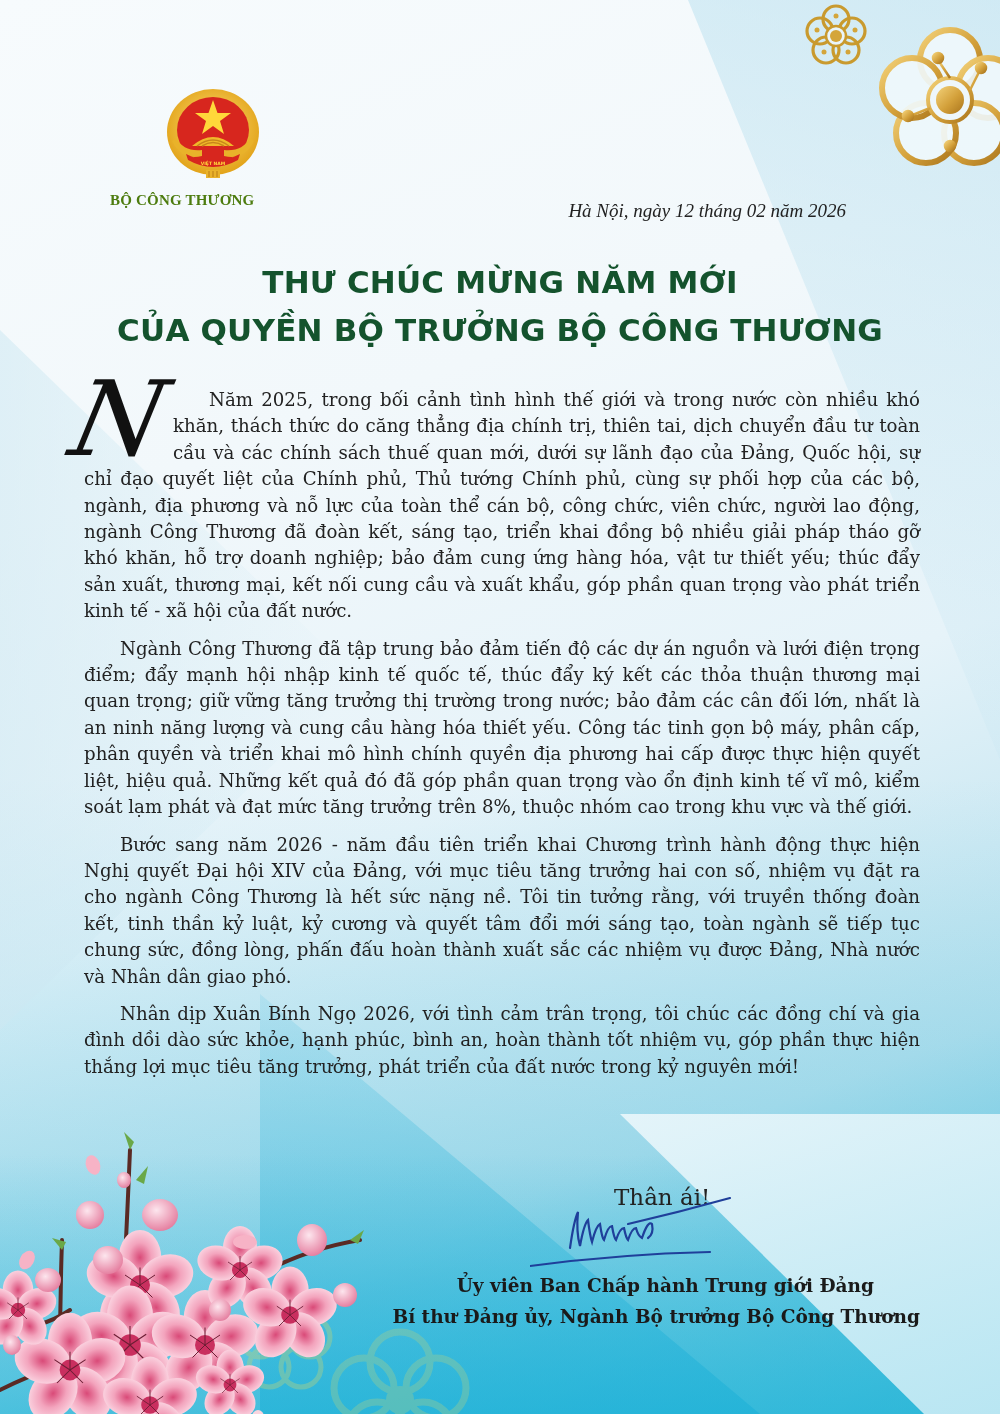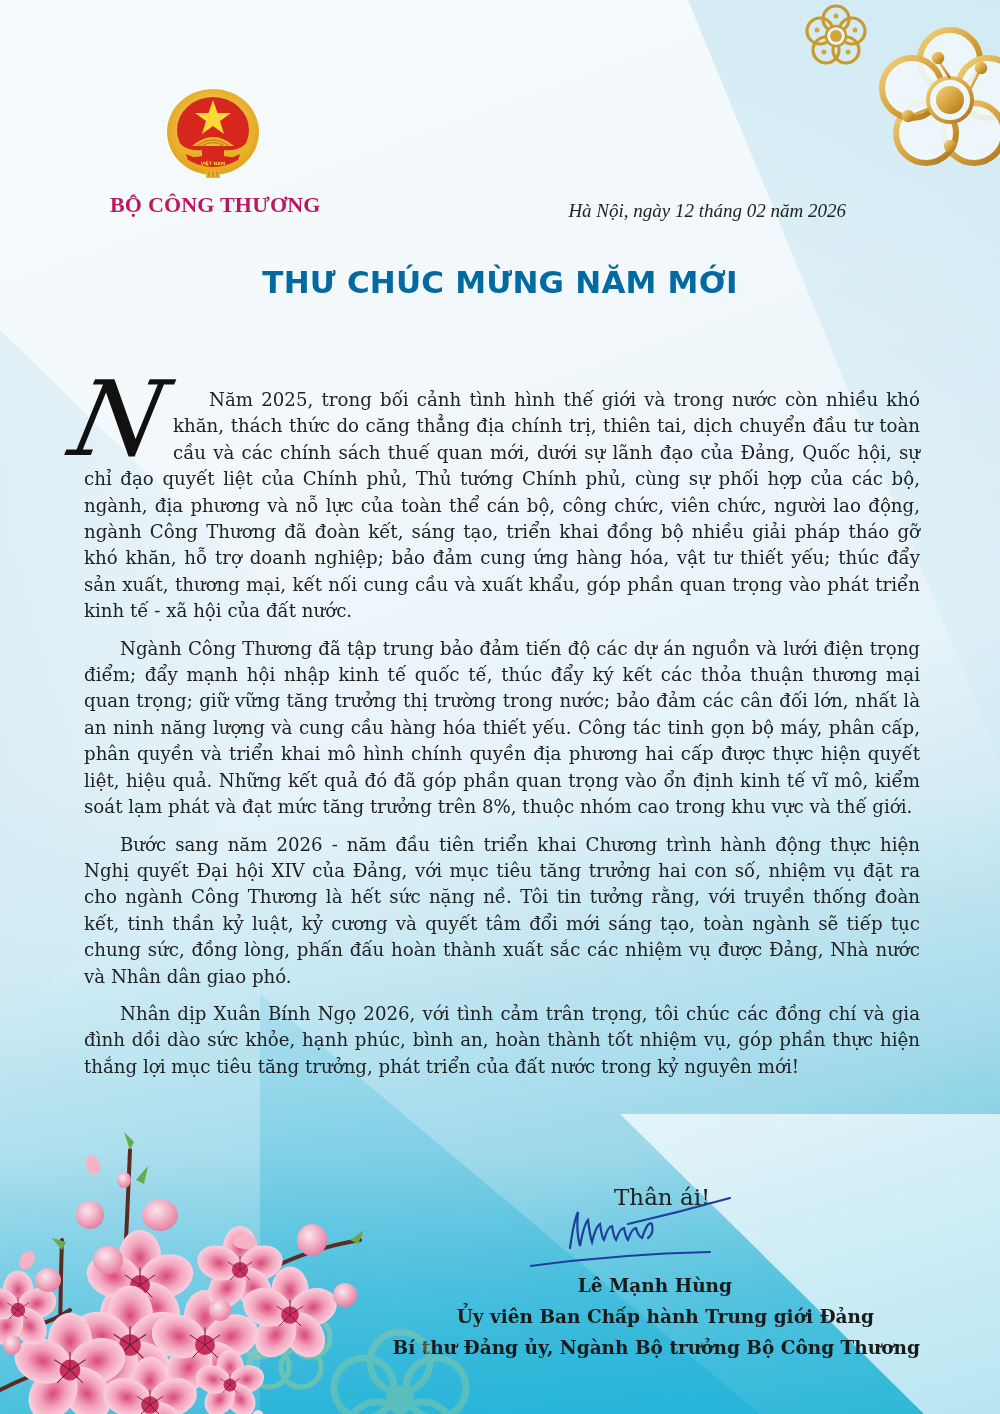--- a/index.html
+++ b/index.html
@@ -15,26 +15,26 @@
       linear-gradient(160deg, #f7fbfd 0%, #f2f8fb 30%, #e6f3f9 55%, #b9e1ee 78%, #4cc0dd 100%);
   }
   .facet { position: absolute; pointer-events: none; }
   .facet.f1 { right: 0; top: 0; width: 520px; height: 760px; background: linear-gradient(200deg, rgba(180,222,238,0.55), rgba(255,255,255,0)); clip-path: polygon(40% 0, 100% 0, 100% 100%); }
   .facet.f2 { left: 0; top: 330px; width: 360px; height: 700px; background: linear-gradient(90deg, rgba(205,232,242,0.55), rgba(255,255,255,0)); clip-path: polygon(0 0, 100% 50%, 0 100%); }
   .facet.f3 { left: 260px; bottom: 0; width: 500px; height: 420px; background: linear-gradient(180deg, rgba(120,205,230,0.25), rgba(25,175,215,0.55)); clip-path: polygon(0 0, 100% 100%, 0 100%); }
   .facet.f4 { right: 0; bottom: 0; width: 380px; height: 300px; background: linear-gradient(160deg, rgba(235,247,251,0.9), rgba(200,235,245,0.9)); clip-path: polygon(0 0, 100% 0, 100% 100%, 80% 100%); }
   .facet.f5 { left: 0; bottom: 0; width: 1000px; height: 260px; background: linear-gradient(180deg, rgba(60,190,220,0), rgba(30,180,215,0.55)); }
 
   .emblem { position: absolute; left: 162px; top: 86px; width: 102px; height: 100px; }
-  .ministry { position: absolute; left: 110px; top: 192px; font-family: "Liberation Serif", serif; font-weight: bold; color: #be185d; font-size: 22px; letter-spacing: 0.2px; }
+  .ministry { position: absolute; left: 110px; top: 192px; font-family: "Liberation Serif", serif; font-weight: bold; color: #4d7c0f; font-size: 15px; letter-spacing: 0.2px; }
   .date { position: absolute; right: 154px; top: 200px; font-family: "Liberation Serif", serif; font-style: italic; font-size: 19px; color: #222; }
   .flower-big { position: absolute; left: 870px; top: 20px; width: 160px; height: 160px; }
   .flower-small { position: absolute; left: 800px; top: 0px; width: 72px; height: 72px; }
 
-  .title { position: absolute; left: 0; right: 0; top: 258px; text-align: center; color: #0369a1; font-family: "DejaVu Sans", sans-serif; font-weight: bold; font-size: 31px; line-height: 48px; letter-spacing: 0.2px; }
+  .title { position: absolute; left: 0; right: 0; top: 258px; text-align: center; color: #14532d; font-family: "DejaVu Sans", sans-serif; font-weight: bold; font-size: 31px; line-height: 48px; letter-spacing: 0.2px; }
 
   .body { position: absolute; left: 84px; width: 836px; top: 376px; color: #222; font-size: 18.2px; line-height: 26.4px; text-align: justify; }
   .body p { margin: 0 0 11px 0; text-indent: 36px; }
   .body p.first { text-indent: 0; }
   .dropcap { float: left; font-family: "DejaVu Serif", serif; font-style: italic; font-size: 104px; line-height: 82px; margin: 2px 8px -4px -10px; color: #111; transform: skewX(-12deg); }
 
   .closing { position: absolute; left: 614px; top: 1184px; font-size: 23px; color: #222; }
   .signature { position: absolute; left: 530px; top: 1190px; width: 210px; height: 80px; }
   .signer { position: absolute; left: 380px; width: 540px; top: 1270px; text-align: right; font-weight: bold; font-size: 18.5px; line-height: 31px; color: #1a1a1a; font-family: "DejaVu Serif", serif; }
   .signer div { text-align: right; }
@@ -122,20 +122,21 @@
       <circle cx="-42" cy="16" r="5"></circle>
     <line x1="0" y1="22" x2="0" y2="44"></line>
       <circle cx="0" cy="46" r="5"></circle>
     <line x1="20" y1="-10" x2="30" y2="-30"></line>
       <circle cx="31" cy="-32" r="5"></circle>
   </g>
 </svg>
 
 <div class="title">
   <div>THƯ CHÚC MỪNG NĂM MỚI</div>
+  <div>CỦA QUYỀN BỘ TRƯỞNG BỘ CÔNG THƯƠNG</div>
 </div>
 
 <div class="body">
   <p class="first">
     <span class="dropcap">N</span>
   </p>
   <p>Năm 2025, trong bối cảnh tình hình thế giới và trong nước còn nhiều khó khăn, thách thức do căng thẳng địa chính trị, thiên tai, dịch chuyển đầu tư toàn cầu và các chính sách thuế quan mới, dưới sự lãnh đạo của Đảng, Quốc hội, sự chỉ đạo quyết liệt của Chính phủ, Thủ tướng Chính phủ, cùng sự phối hợp của các bộ, ngành, địa phương và nỗ lực của toàn thể cán bộ, công chức, viên chức, người lao động, ngành Công Thương đã đoàn kết, sáng tạo, triển khai đồng bộ nhiều giải pháp tháo gỡ khó khăn, hỗ trợ doanh nghiệp; bảo đảm cung ứng hàng hóa, vật tư thiết yếu; thúc đẩy sản xuất, thương mại, kết nối cung cầu và xuất khẩu, góp phần quan trọng vào phát triển kinh tế - xã hội của đất nước.</p>
   <p>Ngành Công Thương đã tập trung bảo đảm tiến độ các dự án nguồn và lưới điện trọng điểm; đẩy mạnh hội nhập kinh tế quốc tế, thúc đẩy ký kết các thỏa thuận thương mại quan trọng; giữ vững tăng trưởng thị trường trong nước; bảo đảm các cân đối lớn, nhất là an ninh năng lượng và cung cầu hàng hóa thiết yếu. Công tác tinh gọn bộ máy, phân cấp, phân quyền và triển khai mô hình chính quyền địa phương hai cấp được thực hiện quyết liệt, hiệu quả. Những kết quả đó đã góp phần quan trọng vào ổn định kinh tế vĩ mô, kiểm soát lạm phát và đạt mức tăng trưởng trên 8%, thuộc nhóm cao trong khu vực và thế giới.</p>
   <p>Bước sang năm 2026 - năm đầu tiên triển khai Chương trình hành động thực hiện Nghị quyết Đại hội XIV của Đảng, với mục tiêu tăng trưởng hai con số, nhiệm vụ đặt ra cho ngành Công Thương là hết sức nặng nề. Tôi tin tưởng rằng, với truyền thống đoàn kết, tinh thần kỷ luật, kỷ cương và quyết tâm đổi mới sáng tạo, toàn ngành sẽ tiếp tục chung sức, đồng lòng, phấn đấu hoàn thành xuất sắc các nhiệm vụ được Đảng, Nhà nước và Nhân dân giao phó.</p>
   <p>Nhân dịp Xuân Bính Ngọ 2026, với tình cảm trân trọng, tôi chúc các đồng chí và gia đình dồi dào sức khỏe, hạnh phúc, bình an, hoàn thành tốt nhiệm vụ, góp phần thực hiện thắng lợi mục tiêu tăng trưởng, phát triển của đất nước trong kỷ nguyên mới!</p>
@@ -143,21 +144,20 @@
 
 <div class="closing">Thân ái!</div>
 <svg class="signature" viewBox="0 0 210 80">
   <g fill="none" stroke="#1f3f9a" stroke-width="2.2" stroke-linecap="round">
     <path d="M40 58 Q44 30 48 22 Q46 42 50 56 Q54 34 58 30 Q60 46 62 52 Q66 36 70 34 Q72 48 74 50 Q78 36 82 36 Q84 48 86 50 Q90 38 94 38 Q96 48 98 50 Q102 38 106 38 Q108 46 112 48 Q118 30 122 34 Q124 44 118 48"></path>
     <path d="M98 34 Q150 22 200 8"></path>
     <path d="M0 76 Q90 64 180 62"></path>
   </g>
 </svg>
 <div class="signer">
-  <div class="name">Lê Mạnh Hùng</div>
   <div class="role1">Ủy viên Ban Chấp hành Trung giới Đảng</div>
   <div class="role2">Bí thư Đảng ủy, Ngành Bộ trưởng Bộ Công Thương</div>
 </div>
 
 <svg class="ghost-flower" viewBox="-55 -55 110 110">
   <g fill="none" stroke="#a9d08a" stroke-width="5">
     <circle cx="0" cy="-26" r="20"></circle>
       <circle cx="25" cy="-8" r="20"></circle>
       <circle cx="16" cy="22" r="20"></circle>
       <circle cx="-16" cy="22" r="20"></circle>

